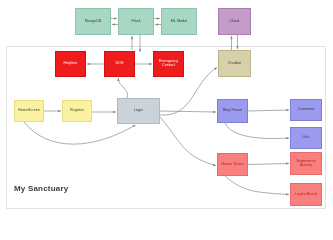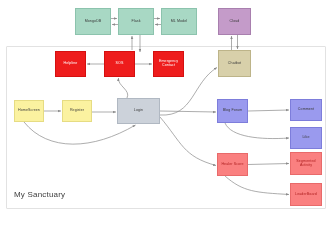--- a/index.html
+++ b/index.html
@@ -14,21 +14,21 @@
   #sanctuary{position:absolute;box-sizing:border-box;border:1px solid #e2e2e2;
              background:#ffffff;border-radius:1px;}
   #sanctuary-label{position:absolute;font-size:8px;color:#3d3d3d;letter-spacing:.2px;}
 </style>
 </head>
 <body>
 
 <div id="stage">
 
   <div id="sanctuary" style="left: 6px; top: 46px; width: 320px; height: 163px;"></div>
-  <div id="sanctuary-label" style="left: 14px; top: 190px;">My Sanctuary</div>
+  <div id="sanctuary-label" style="left: 14px; top: 184px; font-weight: bold;">My Sanctuary</div>
 
   <svg id="wires" viewBox="0 0 333 222">
     <defs>
       <marker id="ah" markerWidth="5" markerHeight="5" refX="4.2" refY="1.8" orient="auto" markerUnits="strokeWidth">
         <path d="M0,0 L4.2,1.8 L0,3.6 z" fill="#8a8a8a"></path>
       </marker>
     </defs>
     <g id="edge-layer" fill="none" stroke="#8a8a8a" stroke-width=".7" marker-end="url(#ah)">
         <path d="M111 18.5 L117 18.5"></path>
         <path d="M118 24.5 L112 24.5"></path>

